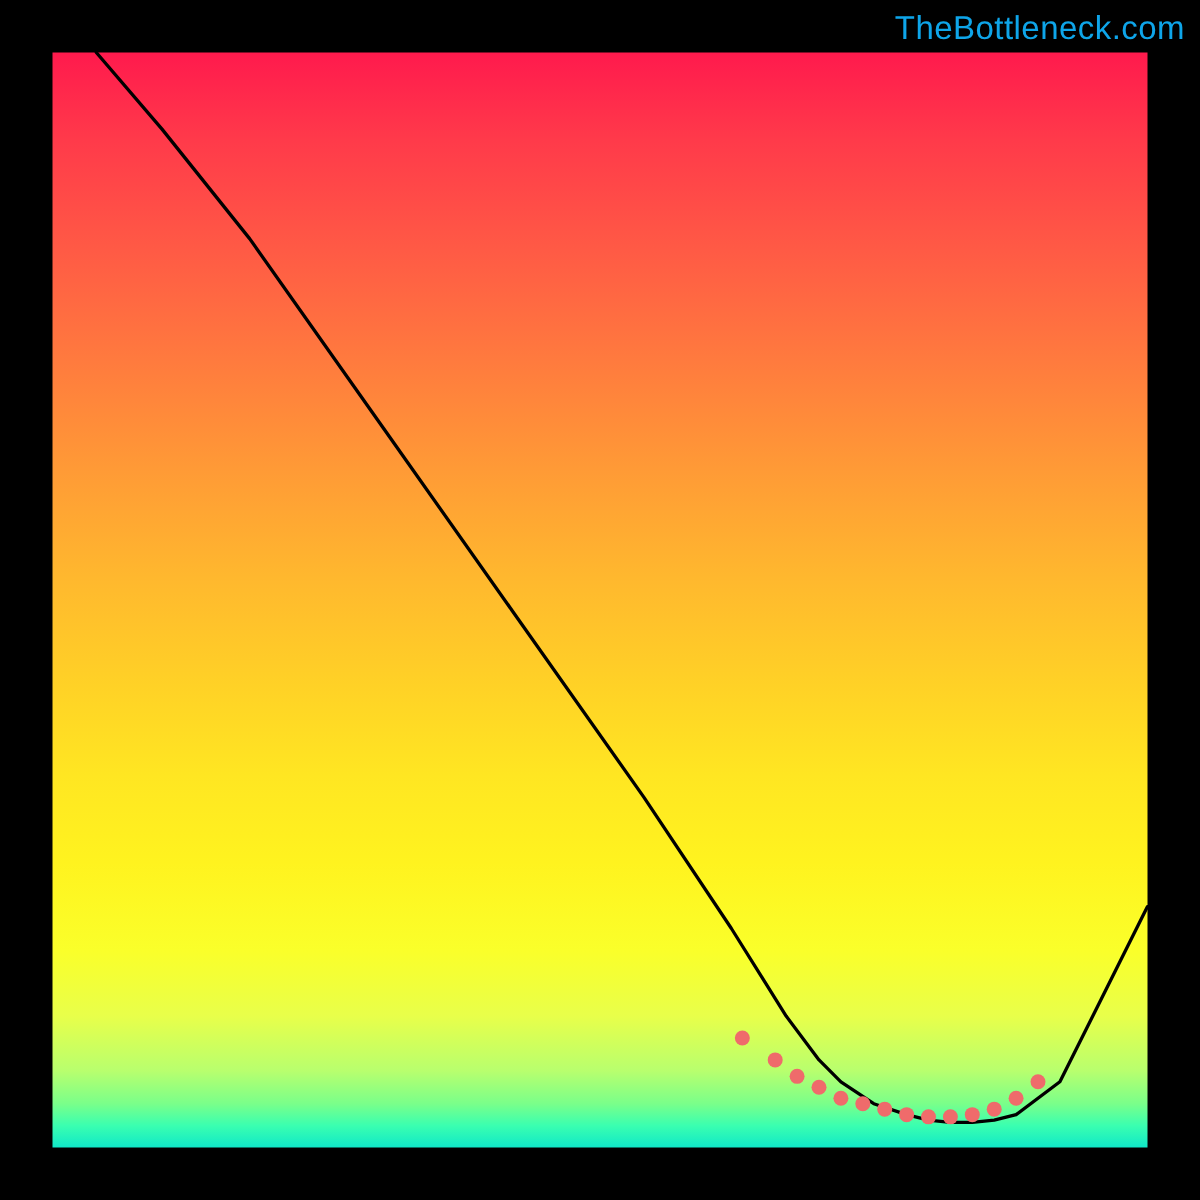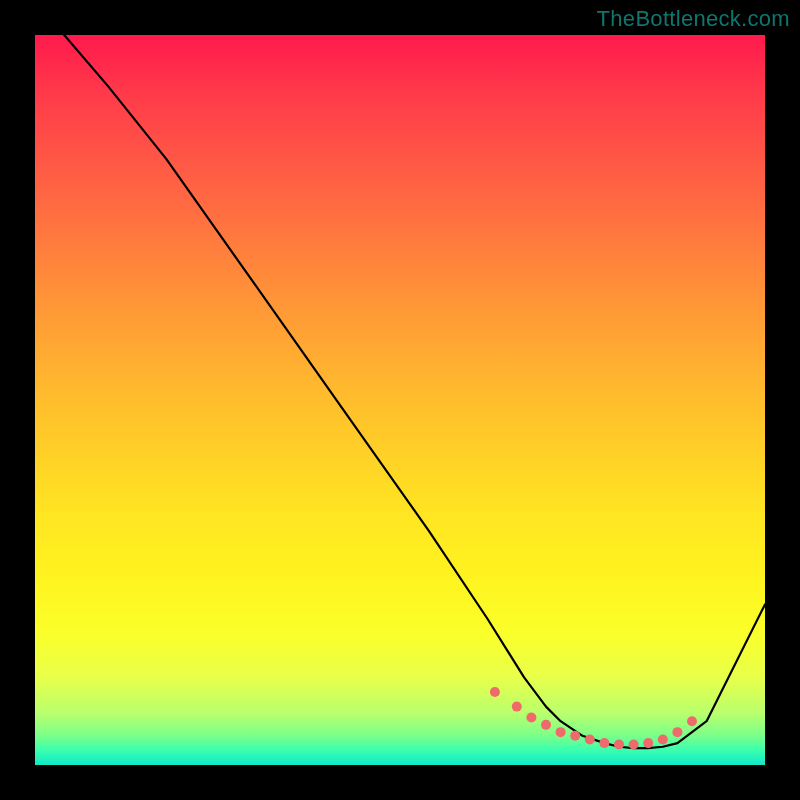--- a/index.html
+++ b/index.html
@@ -38,21 +38,21 @@
       #b8ff6e 93%,
       #7aff8a 96%,
       #3affb0 98%,
       #10e8c8 100%
     );
   }
   .watermark {
     position: absolute;
     top: 6px;
     right: 10px;
-    color: #0f766e;
+    color: #0ea5e9;
     font-size: 22px;
     font-weight: 500;
     letter-spacing: 0.3px;
     user-select: none;
   }
   svg.curve {
     position: absolute;
     left: 0;
     top: 0;
     width: 730px;

